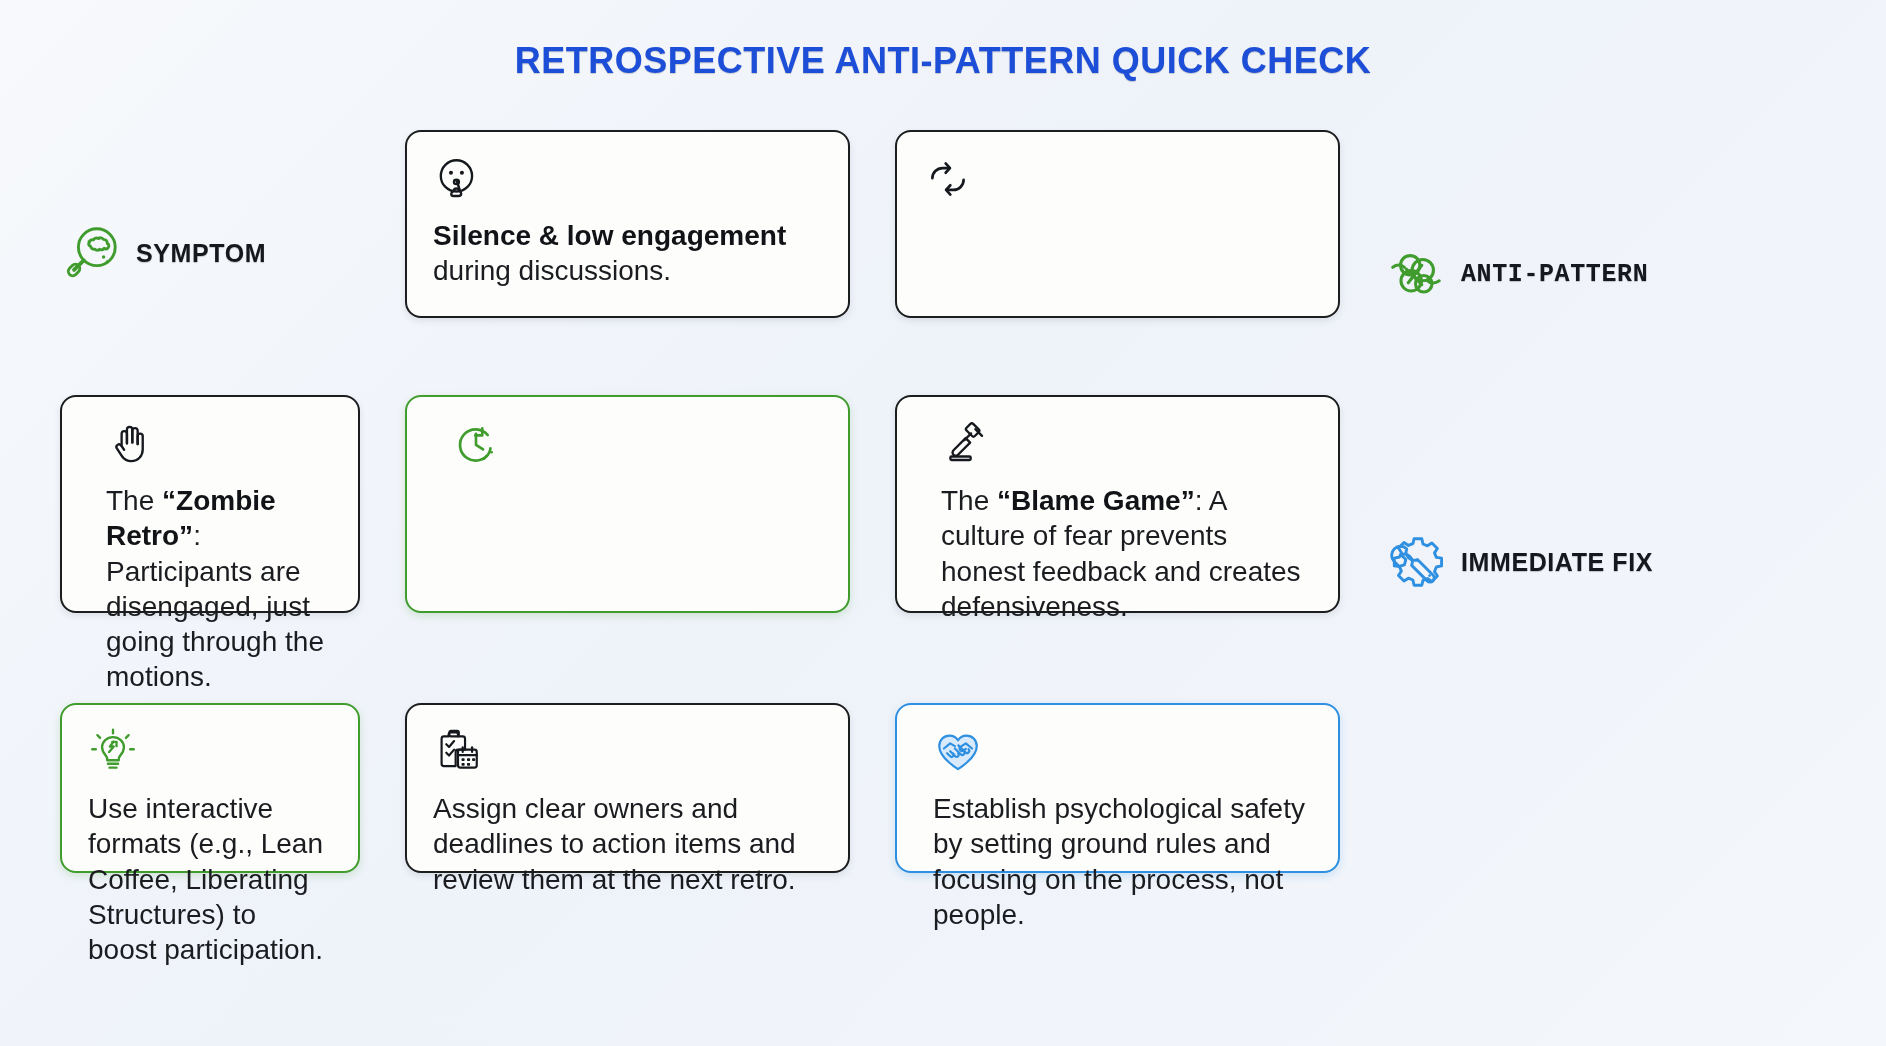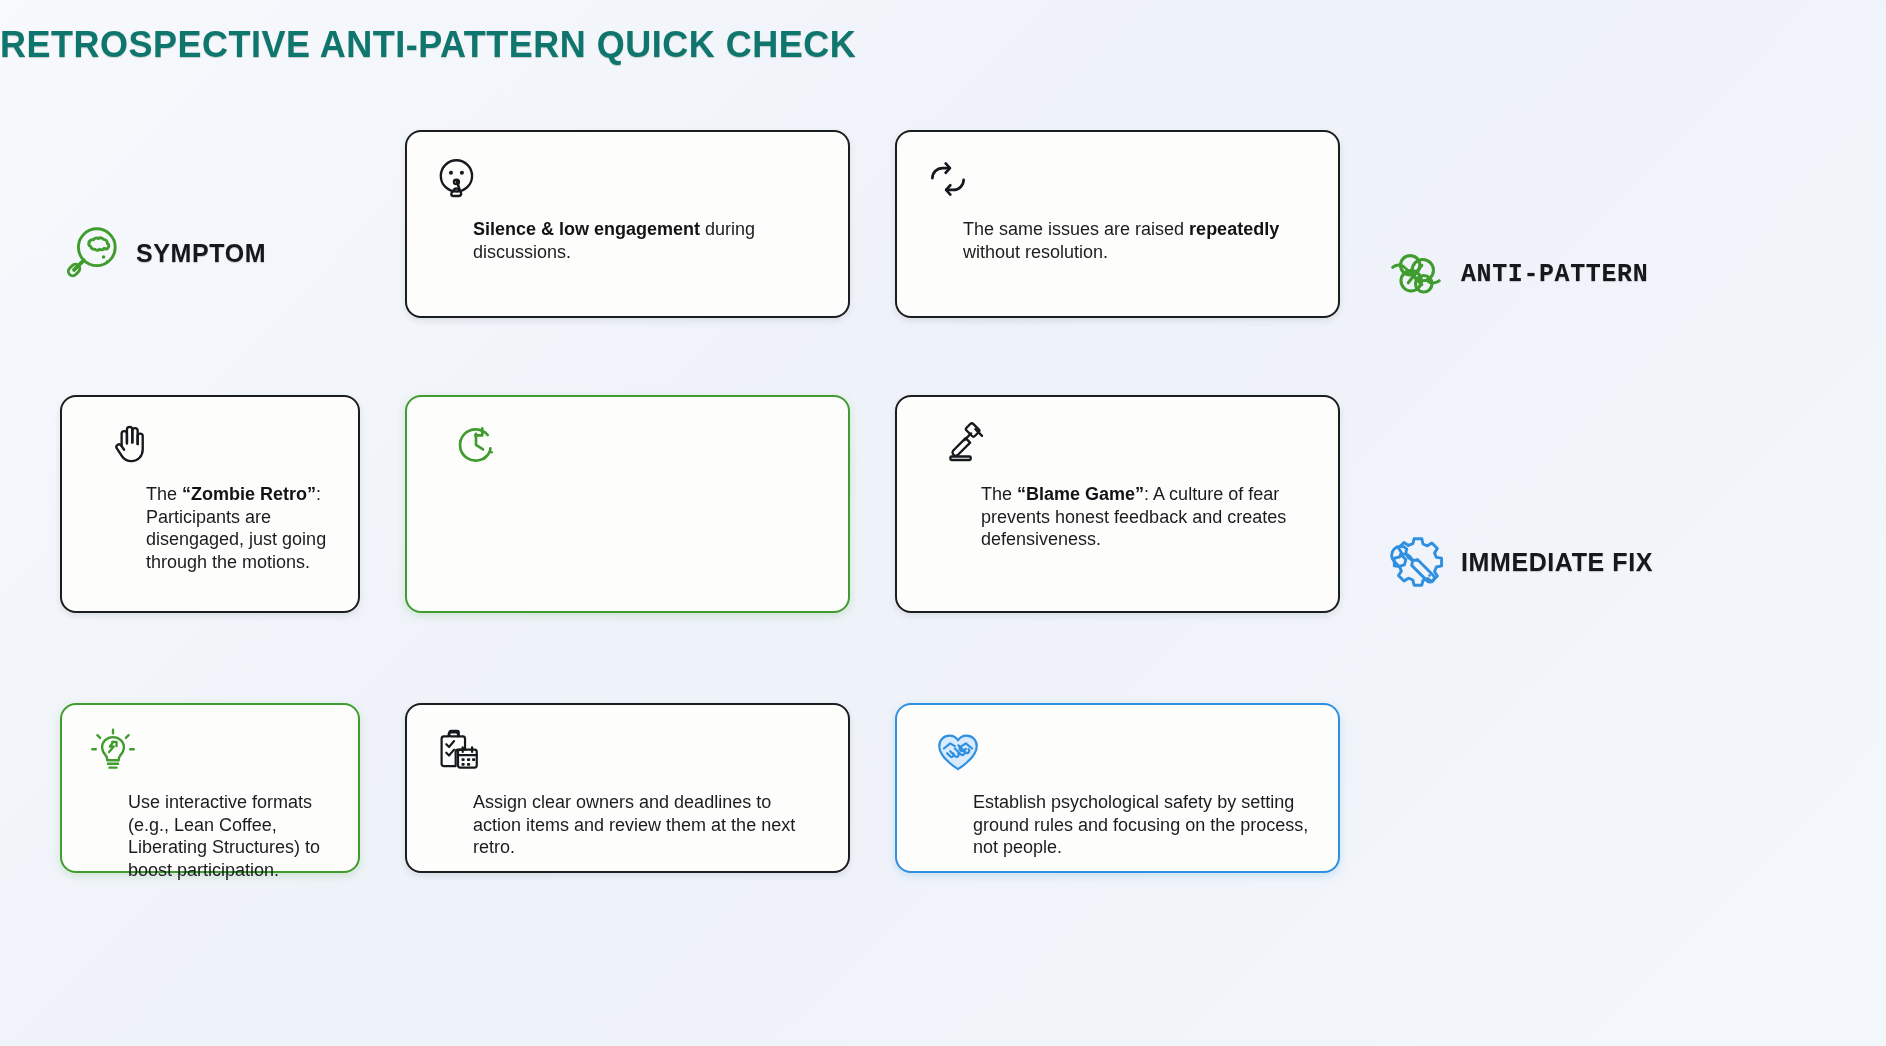--- a/index.html
+++ b/index.html
@@ -16,28 +16,28 @@
   .page {
     width: 1886px;
     height: 1046px;
     position: relative;
     padding: 0;
   }
 
   
   .title {
     position: absolute;
-    top: 24px;
+    top: 40px;
     left: 0;
     width: 1886px;
-    text-align: left;
+    text-align: center;
     font-size: 36px;
     font-weight: bold;
     letter-spacing: 0.5px;
-    color: #0f766e;
+    color: #1d4ed8;
     text-shadow: 0 1px 1px rgba(0,0,0,0.18);
   }
 
   
   .grid {
     position: absolute;
     top: 130px;
     left: 60px;
     width: 1770px;
     display: grid;
@@ -93,25 +93,24 @@
   .card.blue   { border-color: #2f8fe0; box-shadow: 0 3px 9px rgba(47,143,224,0.20); padding-left: 36px; }
 
   .card-icon {
     width: 50px;
     height: 50px;
     flex: 0 0 auto;
   }
   .card-icon svg { width: 100%; height: 100%; display: block; }
 
   .card-text {
-    font-size: 18px;
+    font-size: 28px;
     line-height: 1.26;
     color: #1a1c1f;
     font-weight: 400;
-    margin-left: 40px;
   }
   .card-text b { font-weight: bold; color: #111316; }
 
   
   .r1 { height: 188px; }
   .r2 { height: 218px; padding-left: 44px; }
   .r3 { height: 170px; }
 </style>
 </head>
 <body>
@@ -154,23 +153,20 @@
     </div>
 
     <div class="card r1">
       <div class="card-icon">
         <svg viewBox="0 0 64 64" fill="none" stroke="#15181c" stroke-width="3.4" stroke-linecap="round" stroke-linejoin="round">
           <path d="M12 31c0-7.2 5.8-13 13-13h9"></path>
           <path d="M29 12l5.5 6-5.5 6"></path>
           <path d="M52 33c0 7.2-5.8 13-13 13h-9"></path>
           <path d="M35 52l-5.5-6 5.5-6"></path>
         </svg>
-      </div>
-      <div class="card-text">
-        <span>The same issues are raised </span><b>repeatedly</b><span> without resolution.</span>
       </div>
     </div>
 
 
     <div class="row-label rl-row2">
       <div class="rl-icon">
         <svg viewBox="0 0 64 64" fill="none" stroke="#3f9c2d" stroke-width="3.2" stroke-linecap="round" stroke-linejoin="round">
           <circle cx="26" cy="22" r="10"></circle>
           <circle cx="39" cy="27" r="11"></circle>
           <circle cx="27" cy="38" r="10.5"></circle>

